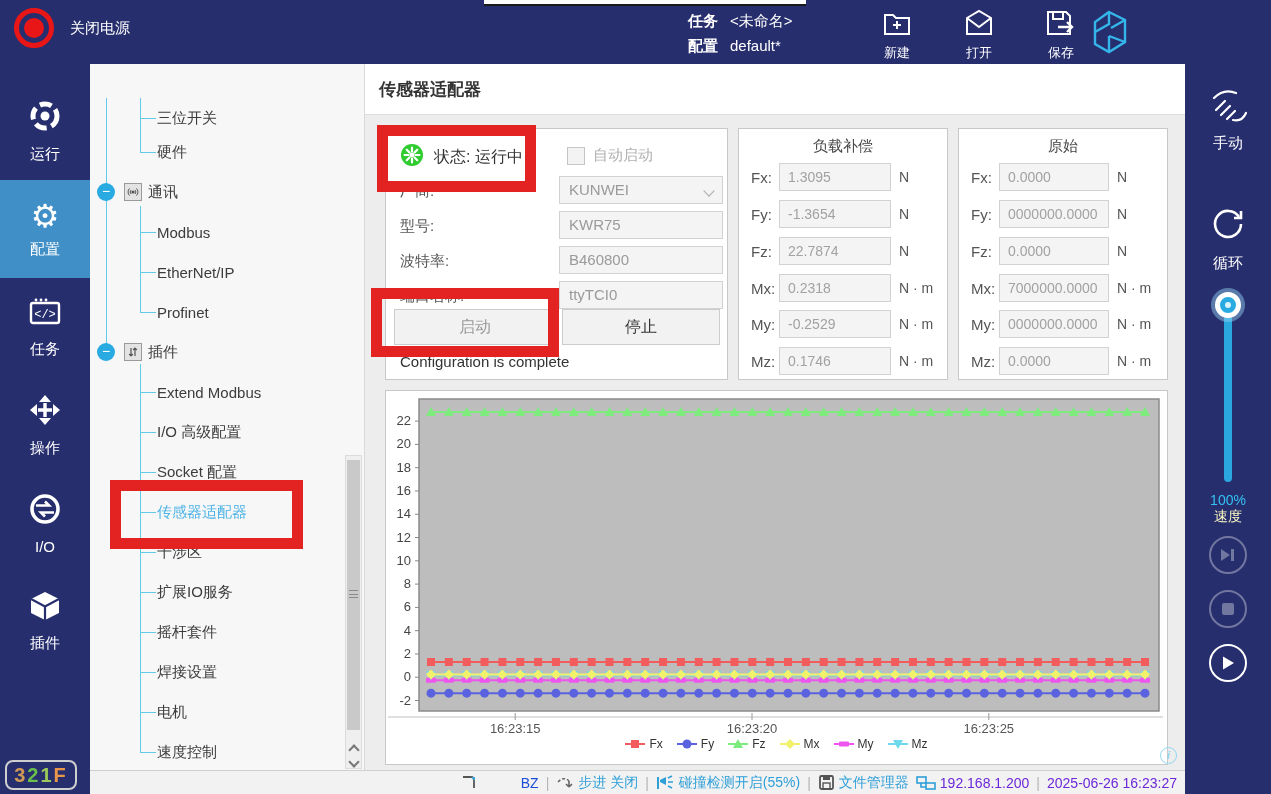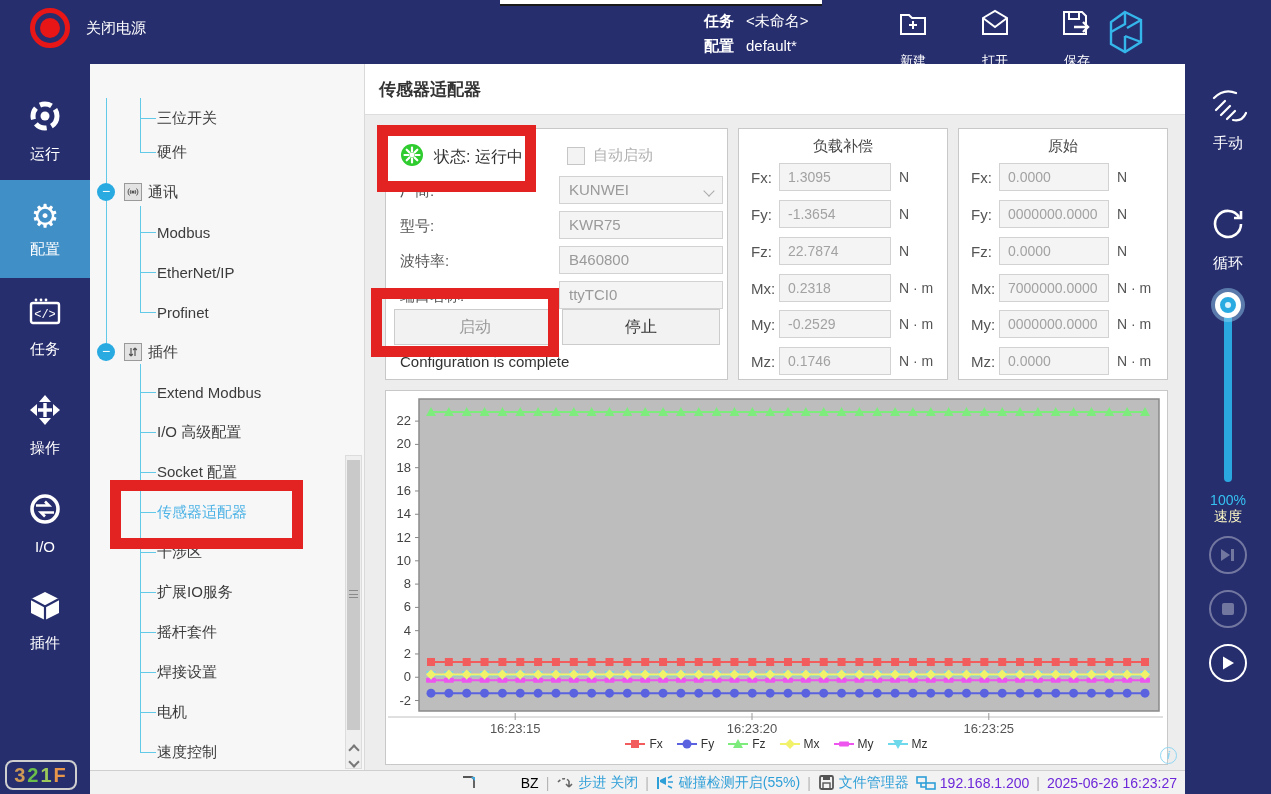--- a/index.html
+++ b/index.html
@@ -1,31 +1,31 @@
 <!DOCTYPE html>
 <html><head>
 <meta charset="utf-8">
 <style>
   * { margin:0; padding:0; box-sizing:border-box; }
   html,body { width:1271px; height:794px; overflow:hidden; background:#272e6e;
               font-family:"Liberation Sans","DejaVu Sans",sans-serif; }
   .screen { position:relative; width:1271px; height:794px; background:#272e6e; }
 
   
-  .topbar { position:absolute; left:16px; top:0; width:1147px; height:64px; background:#272e6e; color:#fff; }
+  .topbar { position:absolute; left:0; top:0; width:1147px; height:64px; background:#272e6e; color:#fff; }
   .top-strip { position:absolute; left:484px; top:0; width:322px; height:6px; background:#fff; border-bottom:2px solid #1a1a1a; }
   .power { position:absolute; left:14px; top:8px; display:flex; align-items:center; gap:16px; cursor:pointer; }
   .power-ring { width:40px; height:40px; border-radius:50%; border:5px solid #e81616; display:flex; align-items:center; justify-content:center; }
   .power-dot { width:20px; height:20px; border-radius:50%; background:#e81616; }
   .power-label { font-size:15px; }
   .taskinfo { position:absolute; left:688px; top:8px; font-size:15px; line-height:25px; }
   .taskinfo .row { display:flex; gap:12px; }
   .taskinfo .k { font-weight:bold; }
   .tb-actions { position:absolute; left:875px; top:8px; display:flex; gap:38px; }
-  .tb-btn { width:44px; display:flex; flex-direction:column; align-items:center; gap:14px; cursor:pointer; }
+  .tb-btn { width:44px; display:flex; flex-direction:column; align-items:center; gap:6px; cursor:pointer; }
   .tb-btn svg { display:block; }
   .tb-btn .lbl { font-size:13px; }
   .brand { position:absolute; right:14px; top:8px; }
 
   
   .leftnav { position:absolute; left:0; top:64px; width:90px; height:730px; background:#272e6e; }
   .nav-item { width:90px; height:98px; display:flex; flex-direction:column; align-items:center; justify-content:center; gap:8px; color:#fff; cursor:pointer; }
   .nav-item.active { background:#418fc7; }
   .nav-item .nlbl { font-size:15px; }
   .gear-glyph { font-size:32px; line-height:32px; font-family:"DejaVu Sans",sans-serif; }
@@ -93,21 +93,21 @@
   .speed-lbl { position:absolute; left:0; top:444px; width:86px; text-align:center; font-size:14px; color:#fef9c3; }
   .pb { position:absolute; left:24px; width:38px; height:38px; border-radius:50%; border:2px solid rgba(255,255,255,.35);
         display:flex; align-items:center; justify-content:center; cursor:pointer; }
   .pb.on { border-color:#fff; }
 
   
   .statusbar { position:absolute; left:90px; top:770px; width:1095px; height:24px; background:#f2f2f2; border-top:1px solid #cfcfcf;
                display:flex; align-items:center; justify-content:flex-end; gap:7px; padding-right:8px; font-size:14px; }
   .sb-item { display:flex; align-items:center; gap:4px; cursor:pointer; }
   .sb-blue { color:#2f9fd8; }
-  .sb-gray { color:#000000;margin-left:40px; }
+  .sb-gray { color:#1d4ed8;margin-left:40px; }
   .sb-dim  { color:#6d28d9; }
   .sb-sep { color:#b5b5b5; }
 
   .anno { position:absolute; border:11px solid #e32222; z-index:60; pointer-events:none; }
 </style>
 </head>
 <body>
 
 <div class="screen">
 

